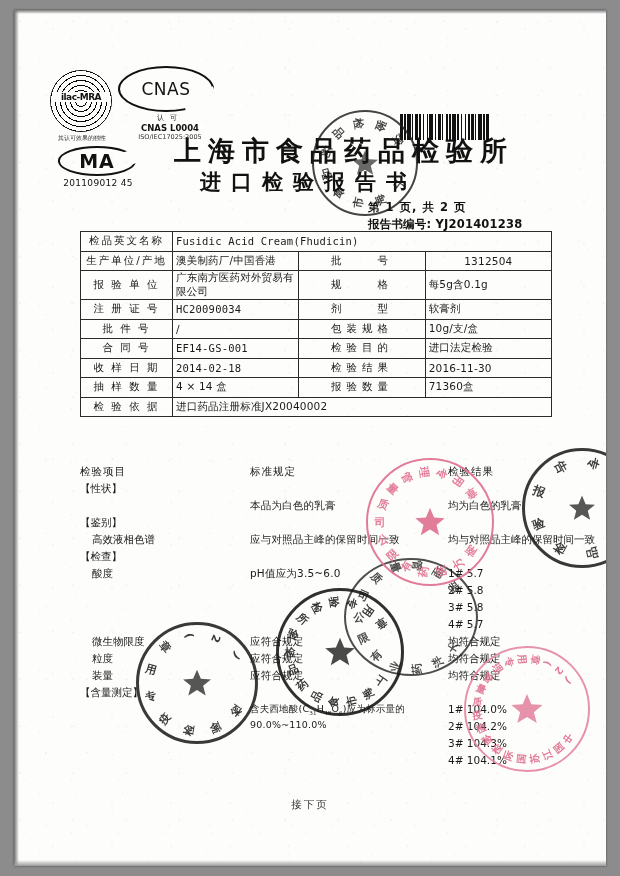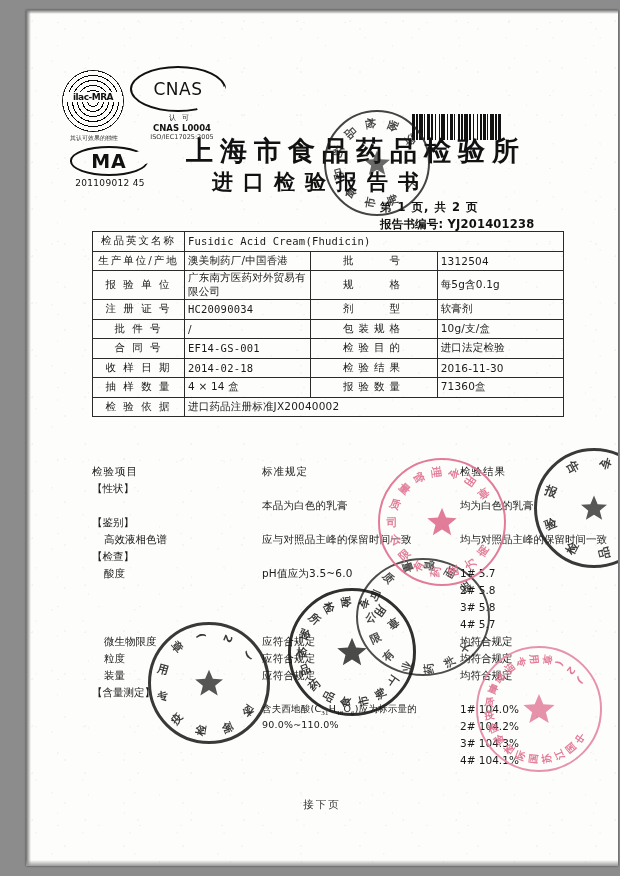--- a/index.html
+++ b/index.html
@@ -8,21 +8,21 @@
     width: 620px;
     height: 876px;
     background: #8c8c8c;
     font-family: "DejaVu Sans", sans-serif;
     overflow: hidden;
   }
 
   
   #page {
     position: absolute;
-    left: 26px;
+    left: 14px;
     top: 10px;
     width: 592px;
     height: 856px;
     background: #fdfdfb;
     box-shadow: 0 0 2px rgba(0,0,0,.5);
     overflow: hidden;
   }
   
   #grain {
     position: absolute; inset: 0;
@@ -254,21 +254,21 @@
   <table id="tbl">
       <tbody>
         <tr>
           <td class="lbl" style="width: 92px;">检品英文名称</td>
           <td class="val en" colspan="3">Fusidic Acid Cream(Fhudicin)</td>
         </tr>
         <tr>
           <td class="lbl" style="width: 92px;">生产单位/产地</td>
           <td class="val">澳美制药厂/中国香港</td>
           <td class="lbl sp" style="width: 66px;">批　　号</td>
-          <td class="val" style="width: 112px;">1312504</td>
+          <td class="val" style="width: 112px; text-align: center;">1312504</td>
         </tr>
         <tr>
           <td class="lbl" style="width: 92px;">报 验 单 位</td>
           <td class="val">广东南方医药对外贸易有限公司</td>
           <td class="lbl sp" style="width: 66px;">规　　格</td>
           <td class="val" style="width: 112px; margin-top: 15px;">每5g含0.1g</td>
         </tr>
         <tr>
           <td class="lbl" style="width: 92px;">注 册 证 号</td>
           <td class="val en">HC20090034</td>

